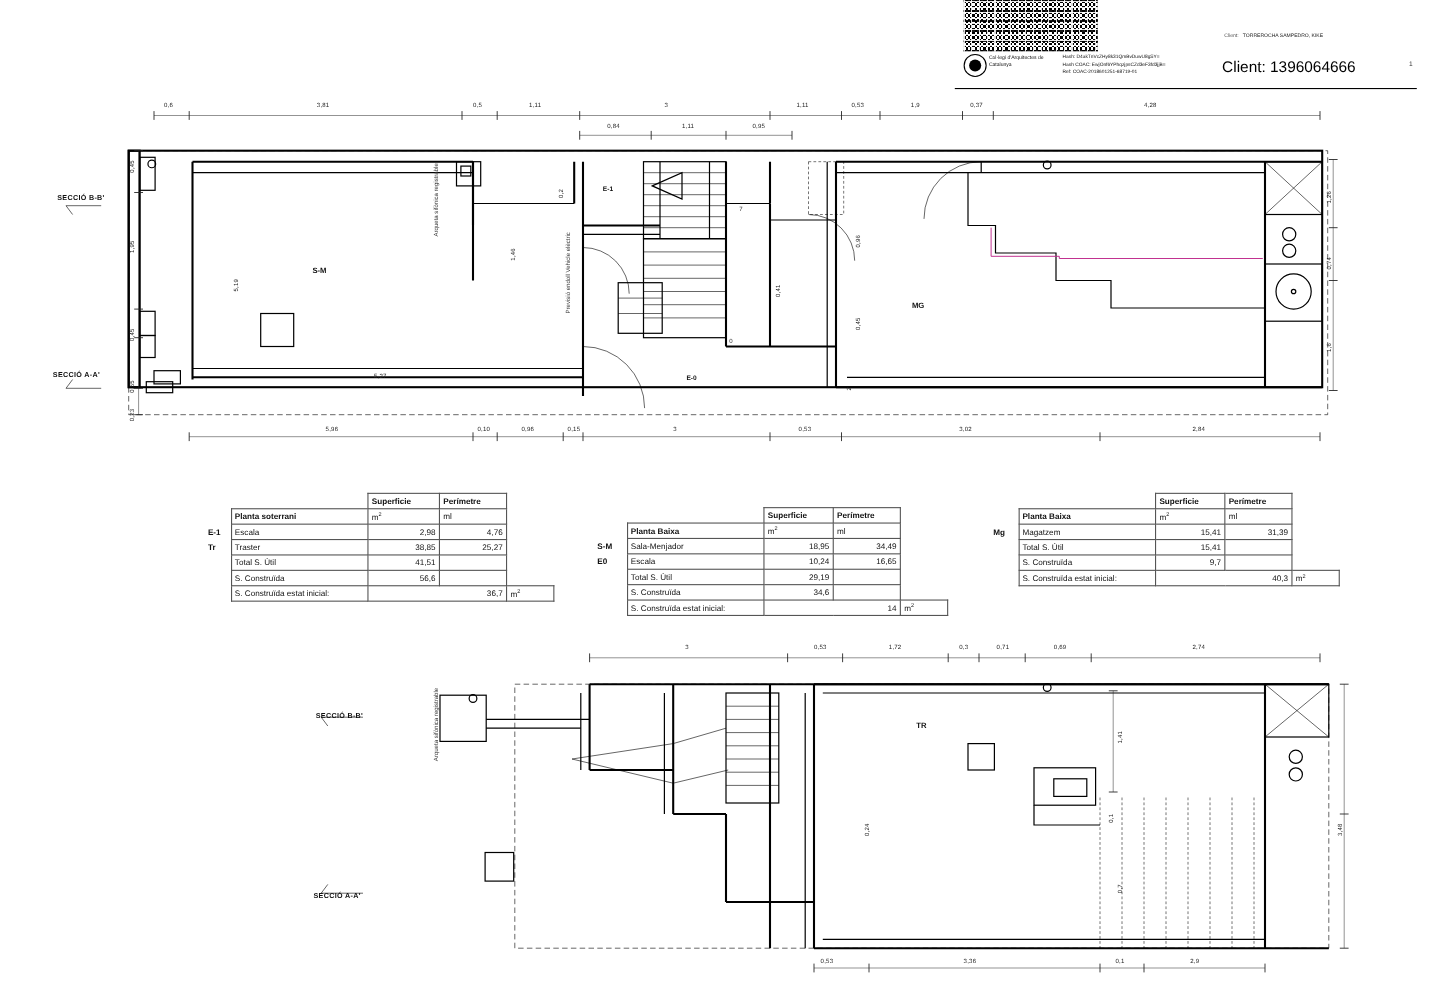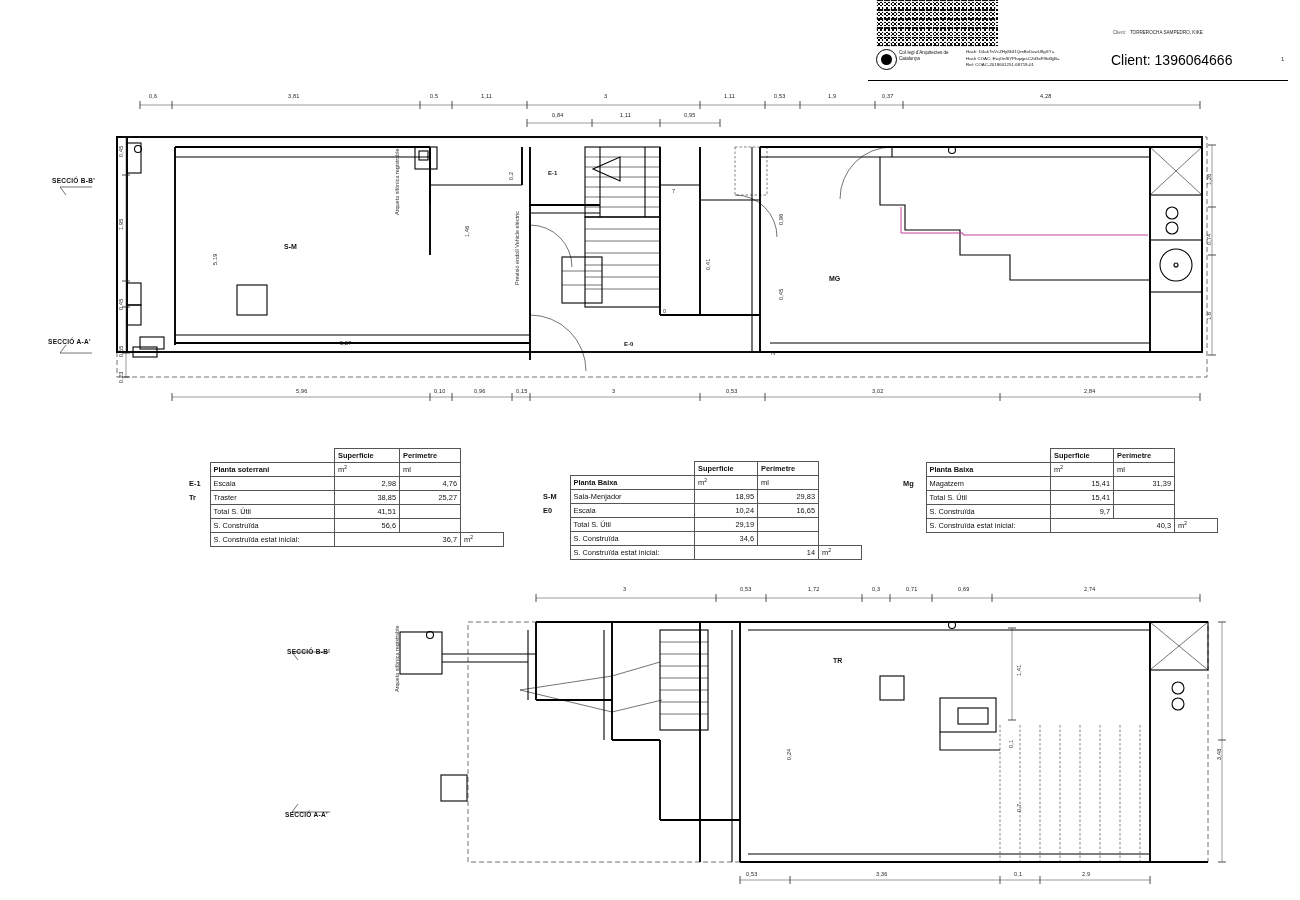--- a/index.html
+++ b/index.html
@@ -409,21 +409,21 @@
       <td class="nb"></td>
       <td class="hd">Planta Baixa</td>
       <td><span>m</span><span class="sup">2</span></td>
       <td>ml</td>
       <td class="nb"></td>
     </tr>
     <tr>
       <td class="nb code">S-M</td>
       <td>Sala-Menjador</td>
       <td class="num">18,95</td>
-      <td class="num">29,83</td>
+      <td class="num">34,49</td>
       <td class="nb"></td>
     </tr>
     <tr>
       <td class="nb code">E0</td>
       <td>Escala</td>
       <td class="num">10,24</td>
       <td class="num">16,65</td>
       <td class="nb"></td>
     </tr>
     <tr>

